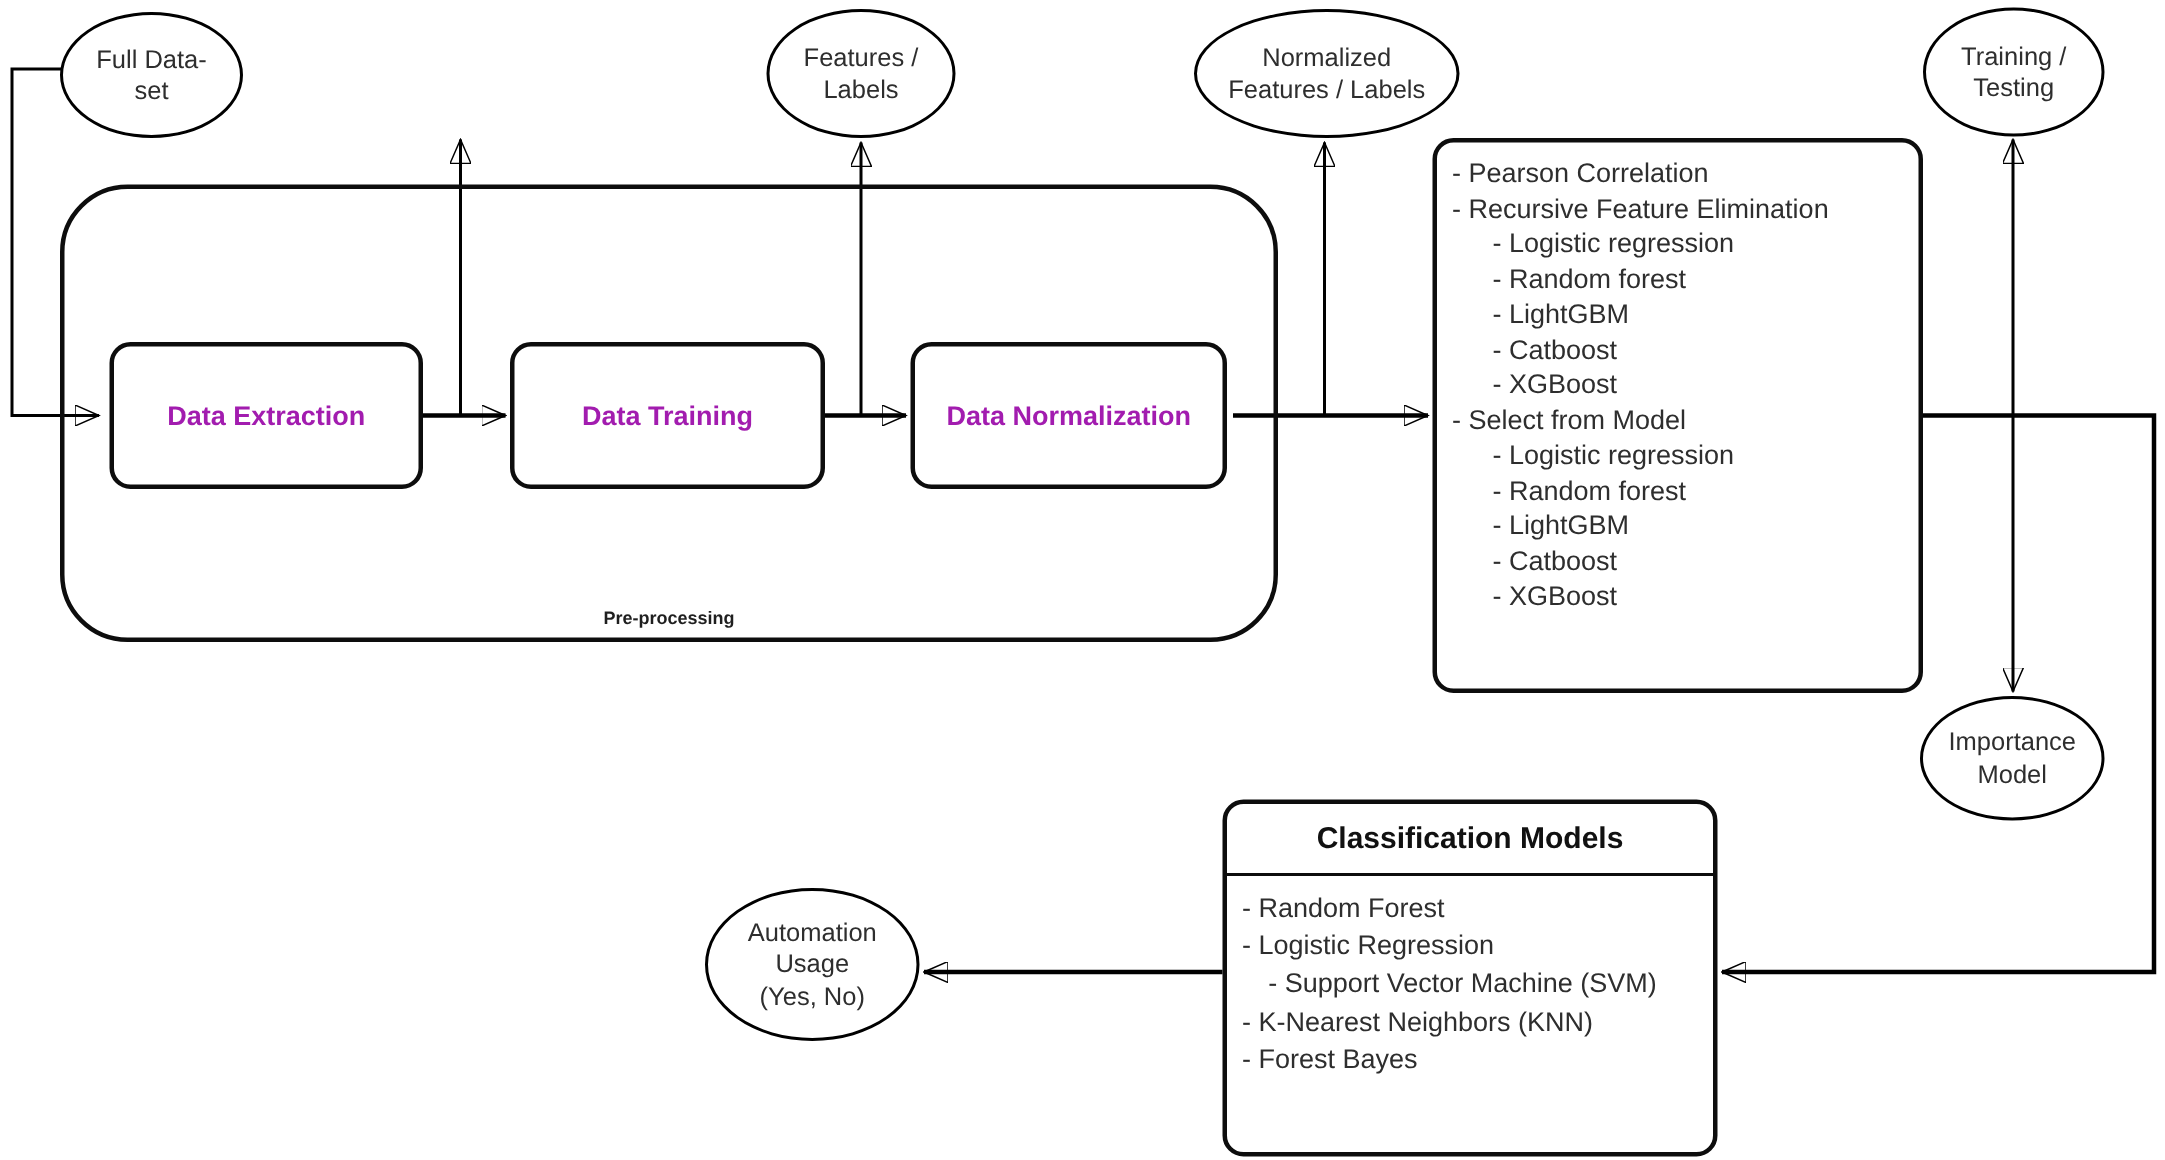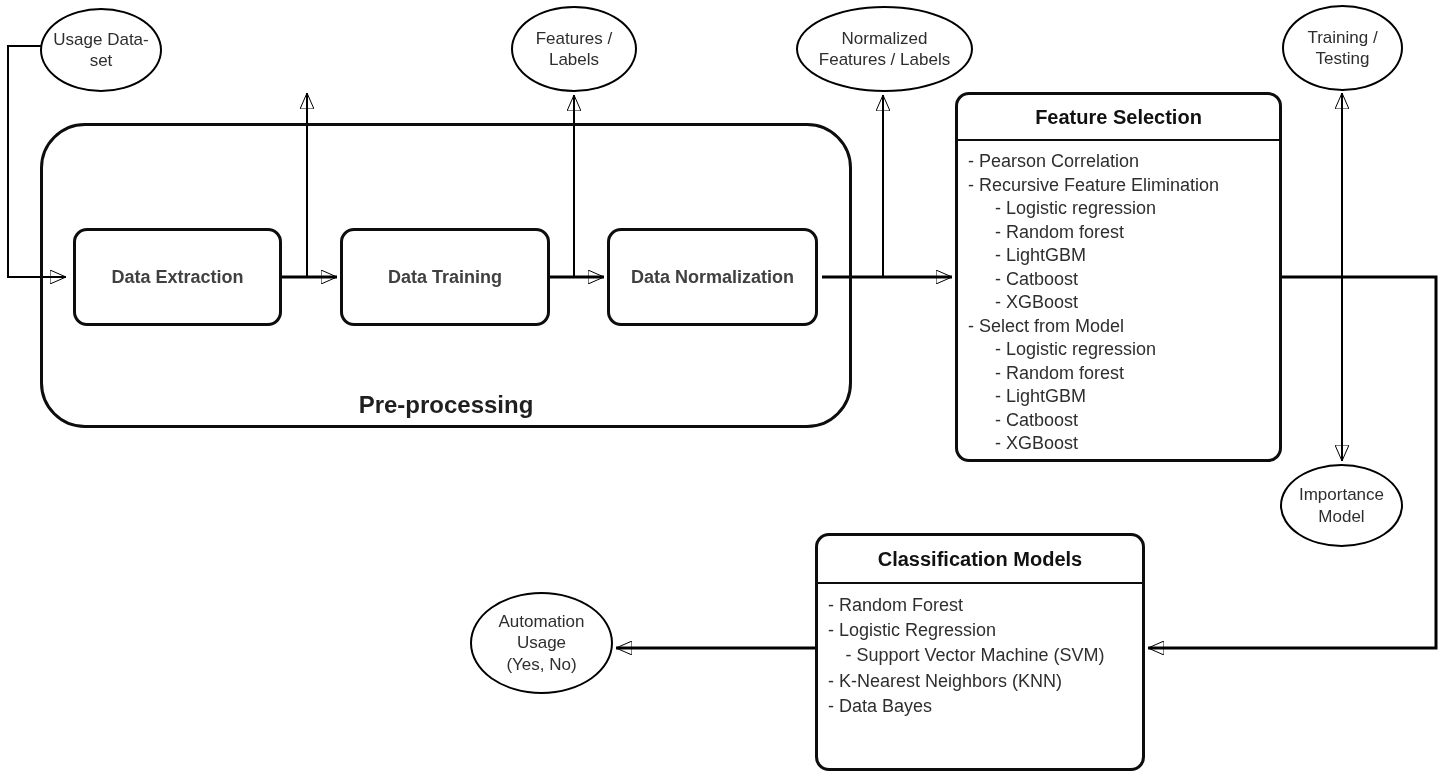--- a/index.html
+++ b/index.html
@@ -18,29 +18,29 @@
 
   .node{position:absolute;box-sizing:border-box;display:flex;align-items:center;justify-content:center;}
   .ellipse{
     border:2px solid #000000;border-radius:50%;background:#ffffff;
     text-align:center;font-size:17px;line-height:1.24;color:#2e2e2e;
   }
   .node-label{white-space:pre-line;}
 
   .proc-box{
     border:3px solid #0d0d0d;border-radius:14px;background:#ffffff;
-    font-weight:bold;font-size:18px;color:#404040;text-align:center;
+    font-weight:bold;font-size:18px;color:#a21caf;text-align:center;
   }
   .group-box{
     position:absolute;box-sizing:border-box;
     border:3px solid #0d0d0d;border-radius:45px;background:transparent;
   }
   .group-label{
     position:absolute;left:0;right:0;bottom:6px;text-align:center;
-    font-weight:bold;font-size:24px;color:#1f1f1f;
+    font-weight:bold;font-size:12px;color:#1f1f1f;
   }
   .panel{
     position:absolute;box-sizing:border-box;
     border:3px solid #0d0d0d;border-radius:14px;background:#ffffff;
   }
   .panel-title{
     box-sizing:border-box;width:100%;
     border-bottom:2px solid #0d0d0d;
     display:flex;align-items:center;justify-content:center;
     font-weight:bold;font-size:20px;color:#111111;
@@ -71,21 +71,21 @@
     <path class="cn-thin" d="M 574 277 L 574 95" marker-end="url(#arr)"></path>
     <path class="cn-thin" d="M 883 277 L 883 95" marker-end="url(#arr)"></path>
     <path class="cn-thin" d="M 1342 461 L 1342 93" marker-start="url(#arr)" marker-end="url(#arr)"></path>
   </svg>
 
   <div class="group-box" style="left:40px;top:123px;width:812px;height:305px;">
     <div class="group-label">Pre-processing</div>
   </div>
 
   <div class="node ellipse" style="left:40px;top:8px;width:122px;height:84px;">
-    <span class="node-label">Usage Data-
+    <span class="node-label">Full Data-
 set</span>
   </div>
 
 
   <div class="node ellipse" style="left:511px;top:6px;width:126px;height:86px;">
     <span class="node-label">Features /
 Labels</span>
   </div>
 
   <div class="node ellipse" style="left:796px;top:6px;width:177px;height:86px;">
@@ -115,21 +115,20 @@
 
   <div class="node proc-box" style="left:340px;top:228px;width:210px;height:98px;">
     <span class="node-label">Data Training</span>
   </div>
 
   <div class="node proc-box" style="left:607px;top:228px;width:211px;height:98px;">
     <span class="node-label">Data Normalization</span>
   </div>
 
   <div class="panel" style="left:955px;top:92px;width:327px;height:370px;">
-    <div class="panel-title" style="height:46px;">Feature Selection</div>
     <div class="panel-list fs-list">
         <div class="list-item" style="padding-left: 0px;">- Pearson Correlation</div>
         <div class="list-item" style="padding-left: 0px;">- Recursive Feature Elimination</div>
         <div class="list-item" style="padding-left: 27px;">- Logistic regression</div>
         <div class="list-item" style="padding-left: 27px;">- Random forest</div>
         <div class="list-item" style="padding-left: 27px;">- LightGBM</div>
         <div class="list-item" style="padding-left: 27px;">- Catboost</div>
         <div class="list-item" style="padding-left: 27px;">- XGBoost</div>
         <div class="list-item" style="padding-left: 0px;">- Select from Model</div>
         <div class="list-item" style="padding-left: 27px;">- Logistic regression</div>
@@ -140,17 +139,17 @@
       </div>
   </div>
 
   <div class="panel" style="left:815px;top:533px;width:330px;height:238px;">
     <div class="panel-title" style="height:48px;">Classification Models</div>
     <div class="panel-list cm-list">
         <div class="list-item" style="padding-left: 0px;">- Random Forest</div>
         <div class="list-item" style="padding-left: 0px;">- Logistic Regression</div>
         <div class="list-item" style="padding-left: 0px; text-align: center;">- Support Vector Machine (SVM)</div>
         <div class="list-item" style="padding-left: 0px;">- K-Nearest Neighbors (KNN)</div>
-        <div class="list-item" style="padding-left: 0px;">- Data Bayes</div>
+        <div class="list-item" style="padding-left: 0px;">- Forest Bayes</div>
       </div>
   </div>
 
 </div>
 
 </body></html>

